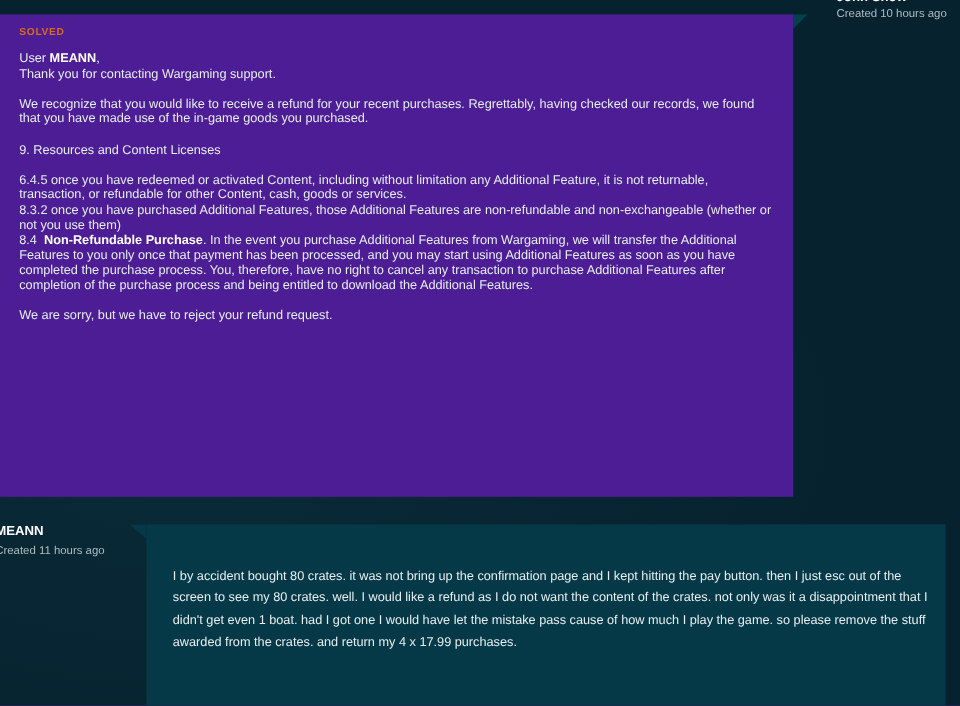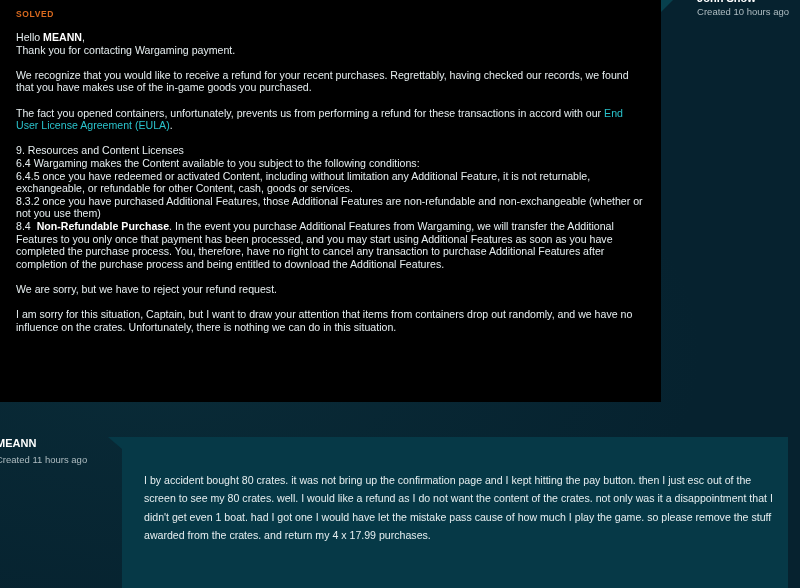--- a/index.html
+++ b/index.html
@@ -8,22 +8,22 @@
     background:#06222f;
     font-family: "Liberation Sans", sans-serif;
     position:relative;
     color:#e8eef0;
   }
   .bg-glow {
     position:absolute; inset:0;
     background: radial-gradient(ellipse at 20% 60%, rgba(20,70,80,0.25), transparent 60%);
   }
   .bubble-agent {
-    position:absolute; left:0; top:0; width:661px; height:402px;
-    background:#000000;
+    position:absolute; left:0; top:12px; width:661px; height:402px;
+    background:#4c1d95;
   }
   .bubble-agent .notch {
     position:absolute; right:-12px; top:0; width:0; height:0;
     border-top:12px solid #07404d; border-right:12px solid transparent;
   }
   .status {
     position:absolute; left:16px; top:9px;
     font-size:8.5px; font-weight:bold; letter-spacing:0.6px;
     color:#d96a1f;
   }
@@ -60,36 +60,32 @@
 </head>
 <body>
 
 <div class="bg-glow"></div>
 
 <div class="bubble-agent">
   <div class="notch"></div>
   <div class="status">SOLVED</div>
   <div class="agent-body">
     <p>
-      <span>Hello </span><b>MEANN</b><span>,</span><br>
-      <span>Thank you for contacting Wargaming payment.</span>
+      <span>User </span><b>MEANN</b><span>,</span><br>
+      <span>Thank you for contacting Wargaming support.</span>
     </p>
-    <p>We recognize that you would like to receive a refund for your recent purchases. Regrettably, having checked our records, we found that you have makes use of the in-game goods you purchased.</p>
-    <p>
-      <span>The fact you opened containers, unfortunately, prevents us from performing a refund for these transactions in accord with our </span><span class="link">End User License Agreement (EULA)</span><span>.</span>
-    </p>
+    <p>We recognize that you would like to receive a refund for your recent purchases. Regrettably, having checked our records, we found that you have made use of the in-game goods you purchased.</p>
     <p>
       <span>9. Resources and Content Licenses</span><br>
-      <span>6.4 Wargaming makes the Content available to you subject to the following conditions:</span><br>
-      <span>6.4.5 once you have redeemed or activated Content, including without limitation any Additional Feature, it is not returnable, exchangeable, or refundable for other Content, cash, goods or services.</span><br>
+      <br>
+      <span>6.4.5 once you have redeemed or activated Content, including without limitation any Additional Feature, it is not returnable, transaction, or refundable for other Content, cash, goods or services.</span><br>
       <span>8.3.2 once you have purchased Additional Features, those Additional Features are non-refundable and non-exchangeable (whether or not you use them)</span><br>
       <span style="white-space:pre">8.4  </span><b>Non-Refundable Purchase</b><span>. In the event you purchase Additional Features from Wargaming, we will transfer the Additional Features to you only once that payment has been processed, and you may start using Additional Features as soon as you have completed the purchase process. You, therefore, have no right to cancel any transaction to purchase Additional Features after completion of the purchase process and being entitled to download the Additional Features.</span>
     </p>
     <p>We are sorry, but we have to reject your refund request.</p>
-    <p>I am sorry for this situation, Captain, but I want to draw your attention that items from containers drop out randomly, and we have no influence on the crates. Unfortunately, there is nothing we can do in this situation.</p>
   </div>
 </div>
 
 <div class="meta-right">
   <div class="name">John Snow</div>
   <div class="time">Created 10 hours ago</div>
 </div>
 
 <div class="meta-left">
   <div class="name">MEANN</div>

